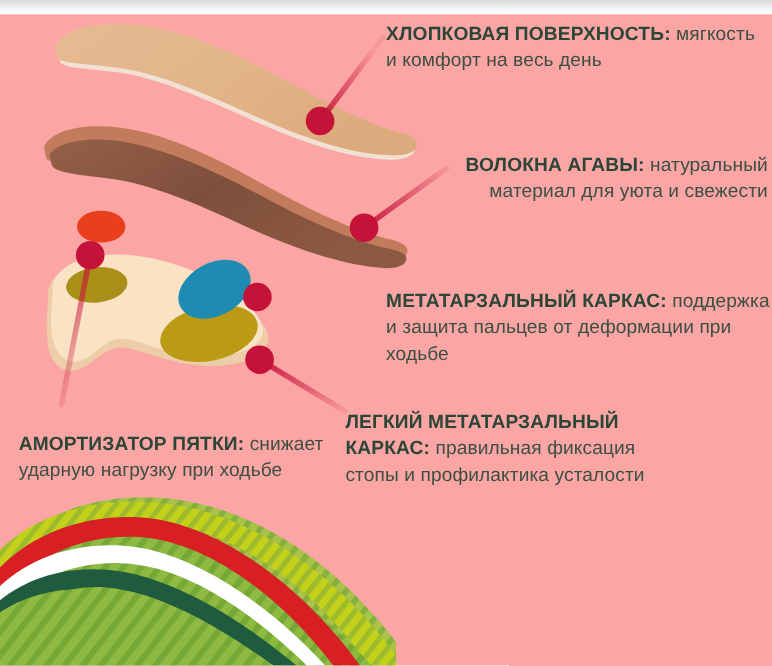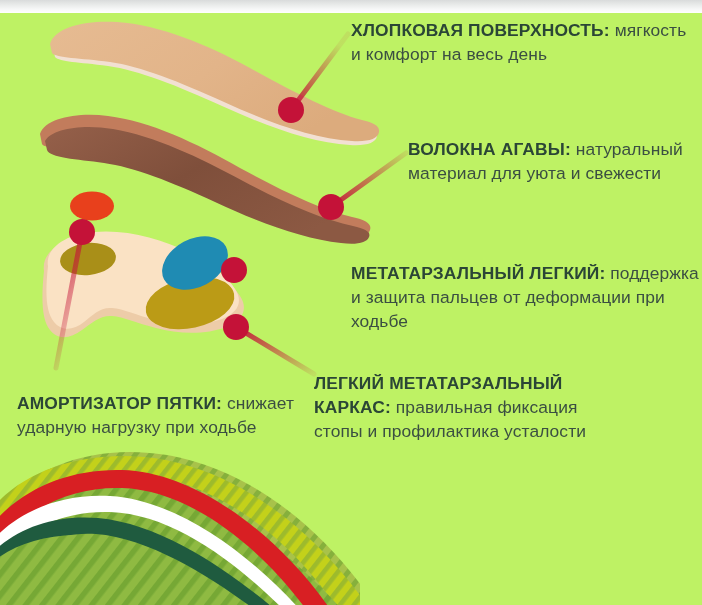--- a/index.html
+++ b/index.html
@@ -10,21 +10,21 @@
   body {
     width: 702px; height: 605px;
     overflow: hidden;
     font-family: "Liberation Sans", "DejaVu Sans", sans-serif;
     position: relative;
   }
   #infographic {
     position: relative;
     width: 702px;
     height: 605px;
-    background: #bef264;
+    background: #fca5a5;
     overflow: hidden;
   }
   .top-shadow {
     position: absolute;
     left: 0; top: 0;
     width: 702px; height: 13px;
     background: linear-gradient(to bottom, #d9dbdb 0%, #e8eae9 35%, #f6f7f7 70%, #ffffff 100%);
     z-index: 30;
     pointer-events: none;
   }
@@ -41,21 +41,21 @@
     font-size: 17.4px;
     line-height: 1.38;
     letter-spacing: 0.1px;
   }
   .callout b {
     color: #2b4636;
     font-weight: 700;
     letter-spacing: 0.15px;
   }
   .c-cotton  { left: 351px; top: 18px;  width: 345px; }
-  .c-agave   { left: 408px; top: 137px; width: 290px; }
+  .c-agave   { left: 408px; top: 137px; width: 290px; text-align: right; }
   .c-meta    { left: 351px; top: 261px; width: 350px; }
   .c-heel    { left: 17px;  top: 371px; width: 290px; margin-top: 20px; }
   .c-frame   { left: 314px; top: 371px; width: 300px; }
 </style>
 </head>
 <body>
 
 <div id="infographic">
 
   <svg class="art-layer" viewBox="0 0 702 605" width="702" height="605">
@@ -250,21 +250,21 @@
 
   <div class="callout c-cotton">
     <b>ХЛОПКОВАЯ ПОВЕРХНОСТЬ:</b><span> мягкость и комфорт на весь день</span>
   </div>
 
   <div class="callout c-agave">
     <b>ВОЛОКНА АГАВЫ:</b><span> натуральный материал для уюта и свежести</span>
   </div>
 
   <div class="callout c-meta">
-    <b>МЕТАТАРЗАЛЬНЫЙ ЛЕГКИЙ:</b><span> поддержка и защита пальцев от деформации при ходьбе</span>
+    <b>МЕТАТАРЗАЛЬНЫЙ КАРКАС:</b><span> поддержка и защита пальцев от деформации при ходьбе</span>
   </div>
 
   <div class="callout c-heel">
     <b>АМОРТИЗАТОР ПЯТКИ:</b><span> снижает ударную нагрузку при ходьбе</span>
   </div>
 
   <div class="callout c-frame">
     <b>ЛЕГКИЙ МЕТАТАРЗАЛЬНЫЙ КАРКАС:</b><span> правильная фиксация стопы и профилактика усталости</span>
   </div>
 

